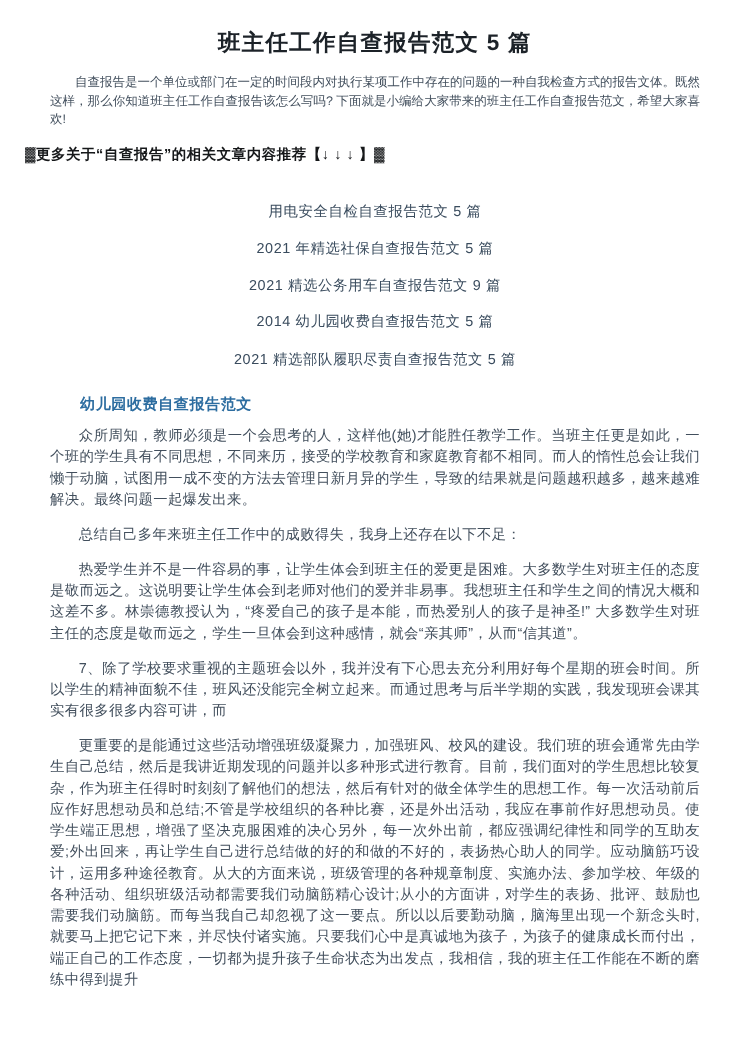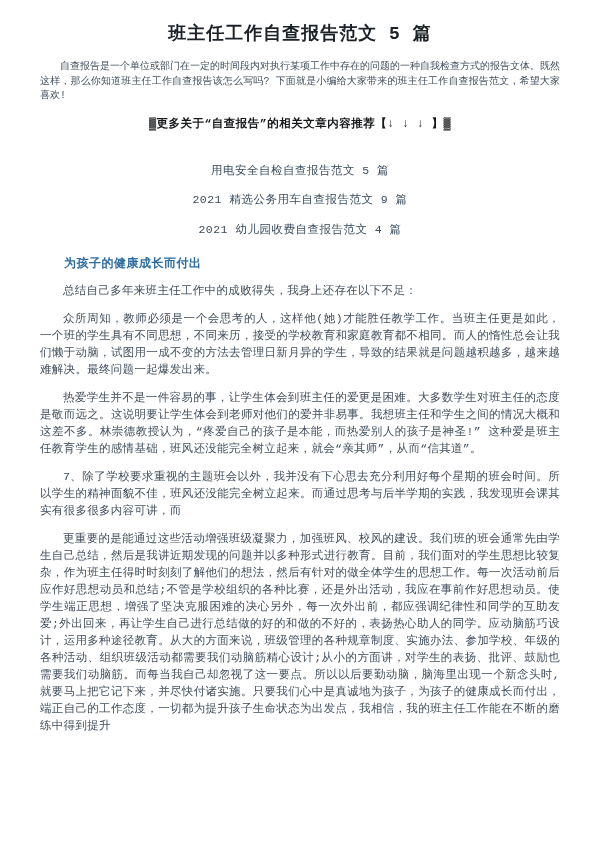--- a/index.html
+++ b/index.html
@@ -11,21 +11,21 @@
     --page_bg:#ffffff;
   }
   html,body{margin:0;padding:0;}
   body{background:#fff;}
   .page{
     position:relative;
     width:600px;
     height:849px;
     margin:0 auto;
     background:var(--page_bg);
-    font-family:Liberation Mono, monospace;
+    font-family:Liberation Sans, sans-serif;
     color:var(--text_color);
     overflow:hidden;
     box-sizing:border-box;
   }
   .doc-title{
     margin:0;
     padding-top:24px;
     text-align:center;
     font-size:18px;
     font-weight:bold;
@@ -36,21 +36,20 @@
   .intro{
     margin:16px 40px 0 40px;
     font-size:10px;
     line-height:14.5px;
     text-align:justify;
     text-indent:2em;
     color:var(--text_color);
   }
   .recommend{
     margin:13px 20px 16px 20px;
-    text-align:center;
     font-size:11.5px;
     font-weight:bold;
     color:var(--bold_black);
     line-height:14px;
     letter-spacing:0.5px;
   }
   .links{
     margin-top:4px;
     text-align:center;
   }
@@ -88,25 +87,27 @@
 <div class="page">
 
   <h1 class="doc-title">班主任工作自查报告范文 5 篇</h1>
 
   <p class="intro">自查报告是一个单位或部门在一定的时间段内对执行某项工作中存在的问题的一种自我检查方式的报告文体。既然这样，那么你知道班主任工作自查报告该怎么写吗? 下面就是小编给大家带来的班主任工作自查报告范文，希望大家喜欢!</p>
 
   <p class="recommend">▓更多关于“自查报告”的相关文章内容推荐【↓ ↓ ↓ 】▓</p>
 
   <div class="links">
     <p class="rlink">用电安全自检自查报告范文 5 篇</p>
+    <p class="rlink">2021 年精选社保自查报告范文 5 篇</p>
     <p class="rlink">2021 精选公务用车自查报告范文 9 篇</p>
-    <p class="rlink">2021 幼儿园收费自查报告范文 4 篇</p>
+    <p class="rlink">2014 幼儿园收费自查报告范文 5 篇</p>
+    <p class="rlink">2021 精选部队履职尽责自查报告范文 5 篇</p>
   </div>
 
-  <h2 class="sec-heading">为孩子的健康成长而付出</h2>
+  <h2 class="sec-heading">幼儿园收费自查报告范文</h2>
 
+  <p class="para">众所周知，教师必须是一个会思考的人，这样他(她)才能胜任教学工作。当班主任更是如此，一个班的学生具有不同思想，不同来历，接受的学校教育和家庭教育都不相同。而人的惰性总会让我们懒于动脑，试图用一成不变的方法去管理日新月异的学生，导致的结果就是问题越积越多，越来越难解决。最终问题一起爆发出来。</p>
   <p class="para">总结自己多年来班主任工作中的成败得失，我身上还存在以下不足：</p>
-  <p class="para">众所周知，教师必须是一个会思考的人，这样他(她)才能胜任教学工作。当班主任更是如此，一个班的学生具有不同思想，不同来历，接受的学校教育和家庭教育都不相同。而人的惰性总会让我们懒于动脑，试图用一成不变的方法去管理日新月异的学生，导致的结果就是问题越积越多，越来越难解决。最终问题一起爆发出来。</p>
-  <p class="para">热爱学生并不是一件容易的事，让学生体会到班主任的爱更是困难。大多数学生对班主任的态度是敬而远之。这说明要让学生体会到老师对他们的爱并非易事。我想班主任和学生之间的情况大概和这差不多。林崇德教授认为，“疼爱自己的孩子是本能，而热爱别人的孩子是神圣!” 这种爱是班主任教育学生的感情基础，班风还没能完全树立起来，就会“亲其师”，从而“信其道”。</p>
+  <p class="para">热爱学生并不是一件容易的事，让学生体会到班主任的爱更是困难。大多数学生对班主任的态度是敬而远之。这说明要让学生体会到老师对他们的爱并非易事。我想班主任和学生之间的情况大概和这差不多。林崇德教授认为，“疼爱自己的孩子是本能，而热爱别人的孩子是神圣!” 大多数学生对班主任的态度是敬而远之，学生一旦体会到这种感情，就会“亲其师”，从而“信其道”。</p>
   <p class="para">7、除了学校要求重视的主题班会以外，我并没有下心思去充分利用好每个星期的班会时间。所以学生的精神面貌不佳，班风还没能完全树立起来。而通过思考与后半学期的实践，我发现班会课其实有很多很多内容可讲，而</p>
   <p class="para">更重要的是能通过这些活动增强班级凝聚力，加强班风、校风的建设。我们班的班会通常先由学生自己总结，然后是我讲近期发现的问题并以多种形式进行教育。目前，我们面对的学生思想比较复杂，作为班主任得时时刻刻了解他们的想法，然后有针对的做全体学生的思想工作。每一次活动前后应作好思想动员和总结;不管是学校组织的各种比赛，还是外出活动，我应在事前作好思想动员。使学生端正思想，增强了坚决克服困难的决心另外，每一次外出前，都应强调纪律性和同学的互助友爱;外出回来，再让学生自己进行总结做的好的和做的不好的，表扬热心助人的同学。应动脑筋巧设计，运用多种途径教育。从大的方面来说，班级管理的各种规章制度、实施办法、参加学校、年级的各种活动、组织班级活动都需要我们动脑筋精心设计;从小的方面讲，对学生的表扬、批评、鼓励也需要我们动脑筋。而每当我自己却忽视了这一要点。所以以后要勤动脑，脑海里出现一个新念头时,就要马上把它记下来，并尽快付诸实施。只要我们心中是真诚地为孩子，为孩子的健康成长而付出，端正自己的工作态度，一切都为提升孩子生命状态为出发点，我相信，我的班主任工作能在不断的磨练中得到提升</p>
 
 </div>
 
 </body></html>

